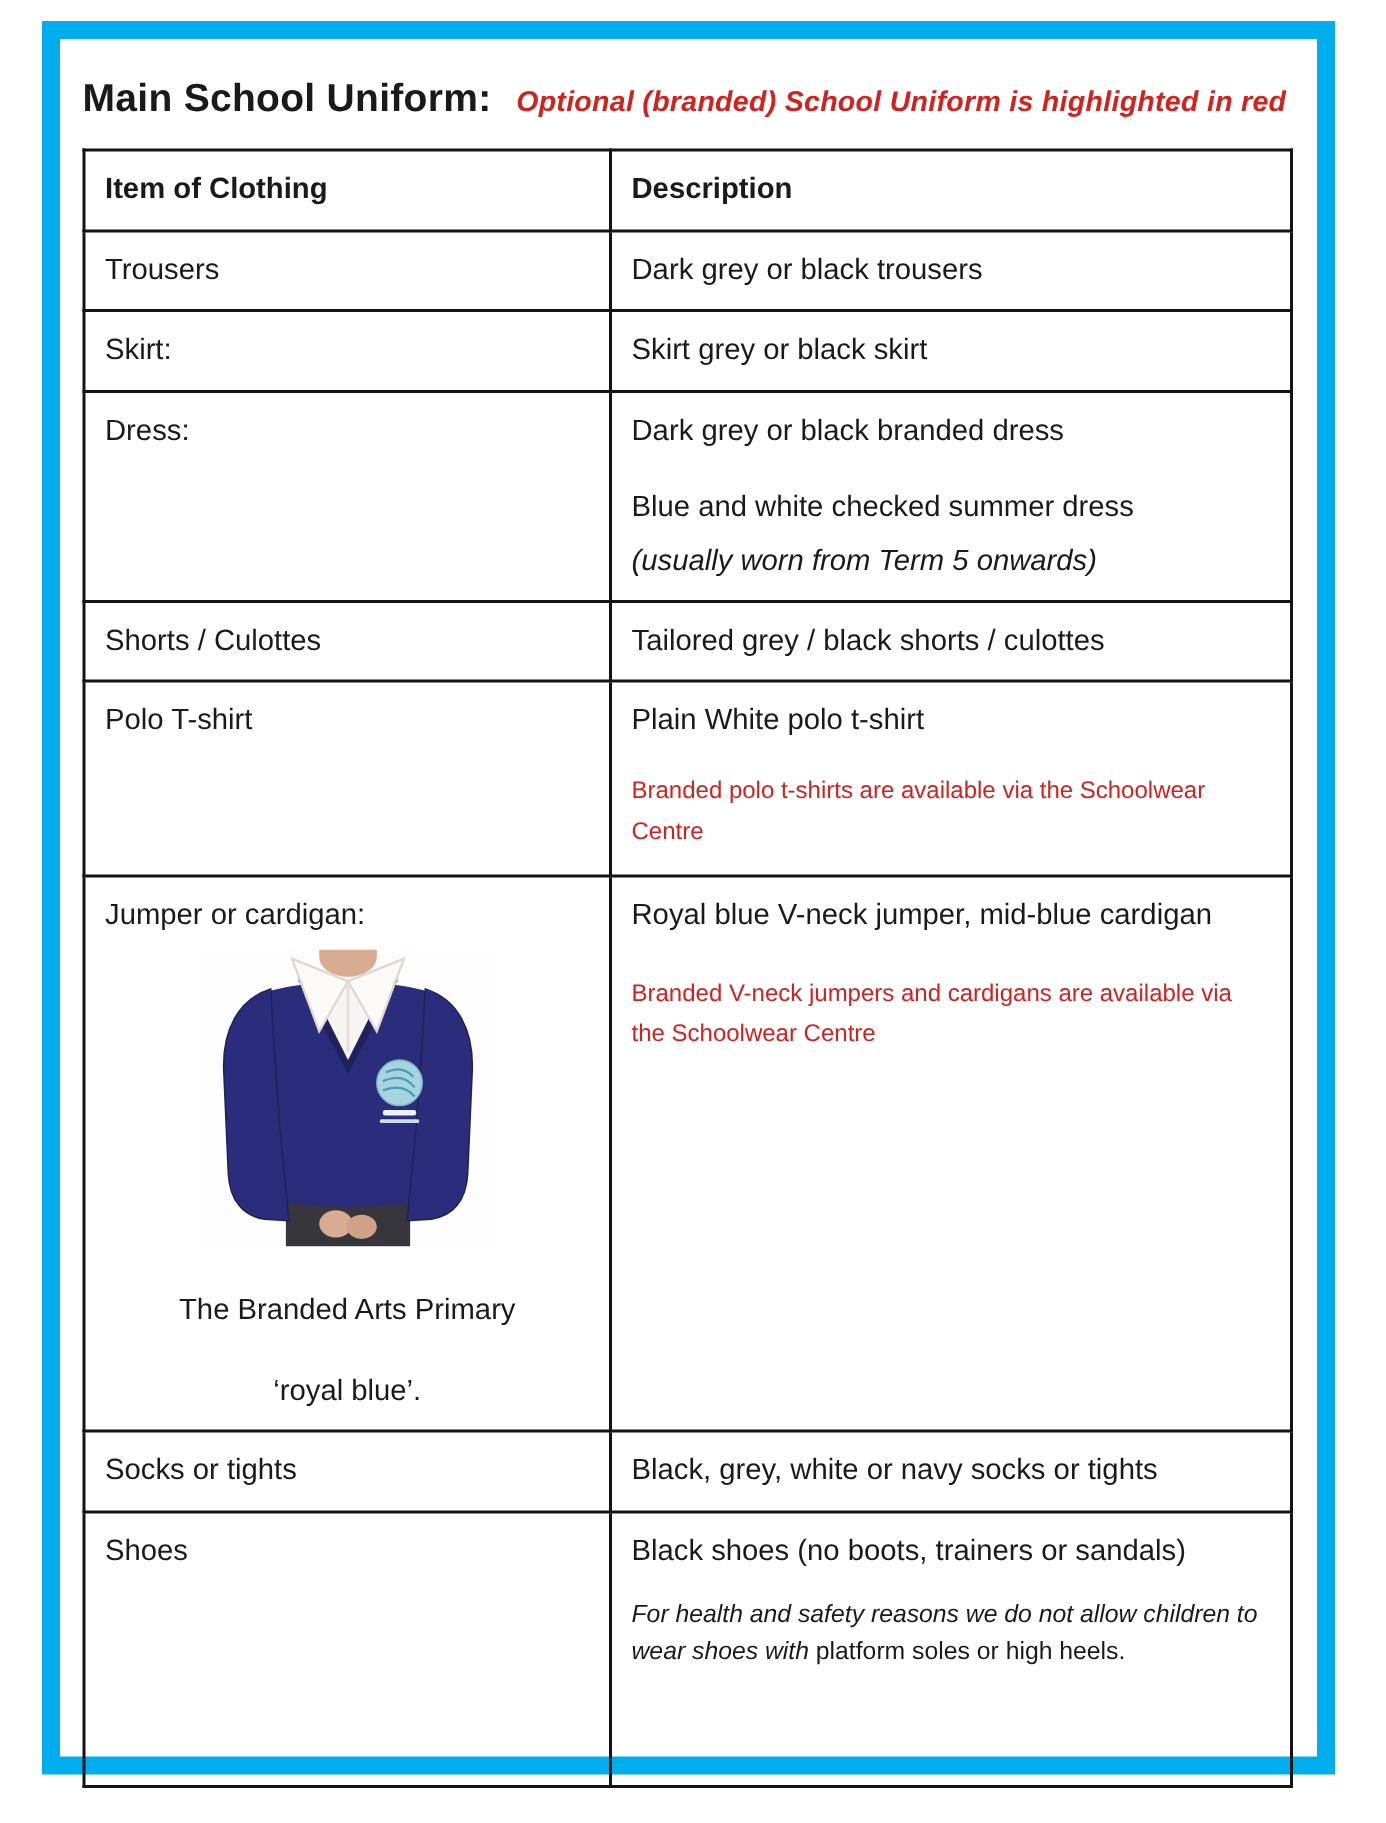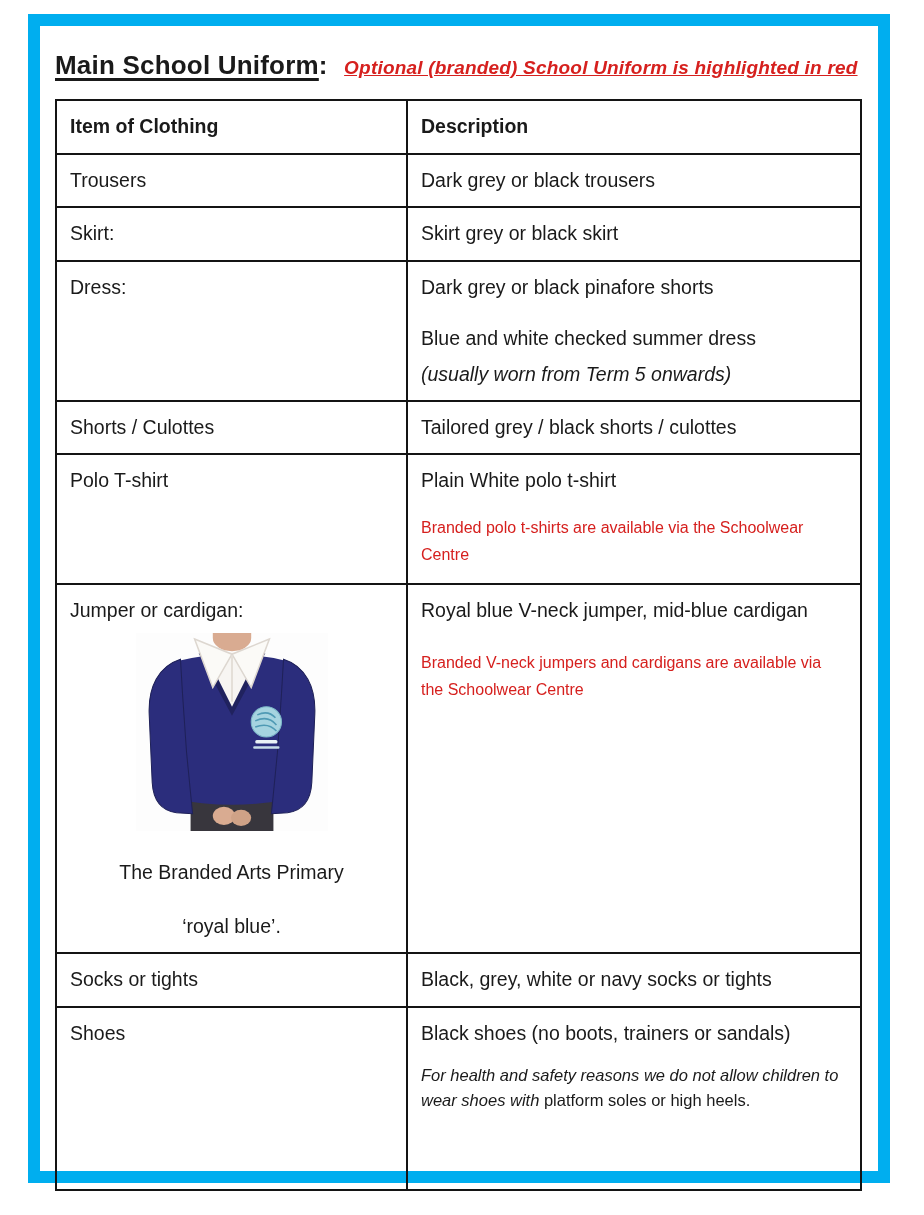--- a/index.html
+++ b/index.html
@@ -19,30 +19,28 @@
     top: 14px;
     width: 862px;
     height: 1169px;
     border: 12px solid var(--accent, #00AEEF);
     background: #ffffff;
   }
   .content { padding: 24px 0 0 15px; }
 
   .heading { font-size: 26px; font-weight: bold; white-space: nowrap; letter-spacing: 0.2px; }
   .heading .title {
-    text-decoration: underline;
     text-decoration-thickness: 2.5px;
     text-underline-offset: 4px;
   }
   .heading .note {
     color: var(--red, #D6201E);
     font-size: 19px;
     font-style: italic;
     margin-left: 9px;
-    text-decoration: underline;
   }
 
   table.uniform {
     border-collapse: collapse;
     margin-top: 18px;
     width: 805px;
     table-layout: fixed;
   }
   table.uniform th, table.uniform td {
     border: 2px solid #141414;
@@ -122,21 +120,21 @@
           <tr class="h-r1">
             <td>Skirt:</td>
             <td>
               <p class="desc">Skirt grey or black skirt</p>
             </td>
           </tr>
 
           <tr class="h-r2">
             <td>Dress:</td>
             <td>
-              <p class="desc">Dark grey or black pinafore shorts</p>
+              <p class="desc">Dark grey or black branded dress</p>
               <p class="desc gap">Blue and white checked summer dress</p>
               <p class="desc tight italic">(usually worn from Term 5 onwards)</p>
             </td>
           </tr>
 
           <tr class="h-r3">
             <td>Shorts / Culottes</td>
             <td>
               <p class="desc">Tailored grey / black shorts / culottes</p>
             </td>

